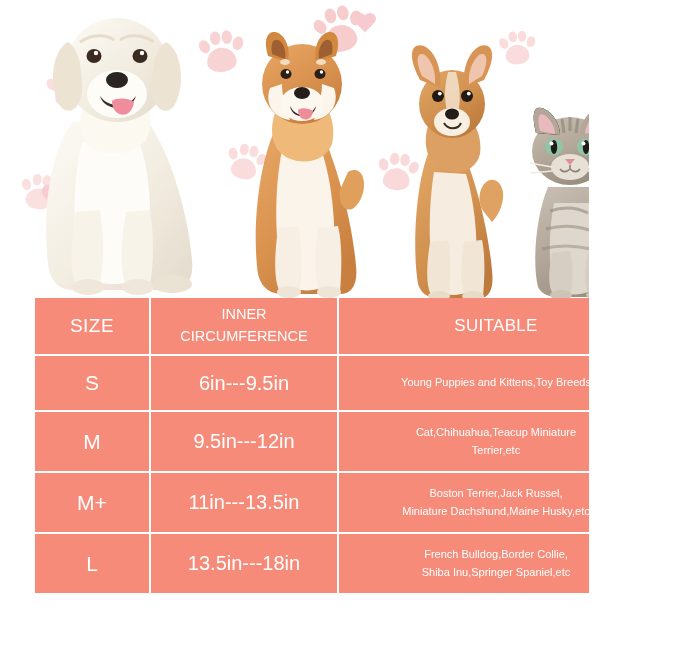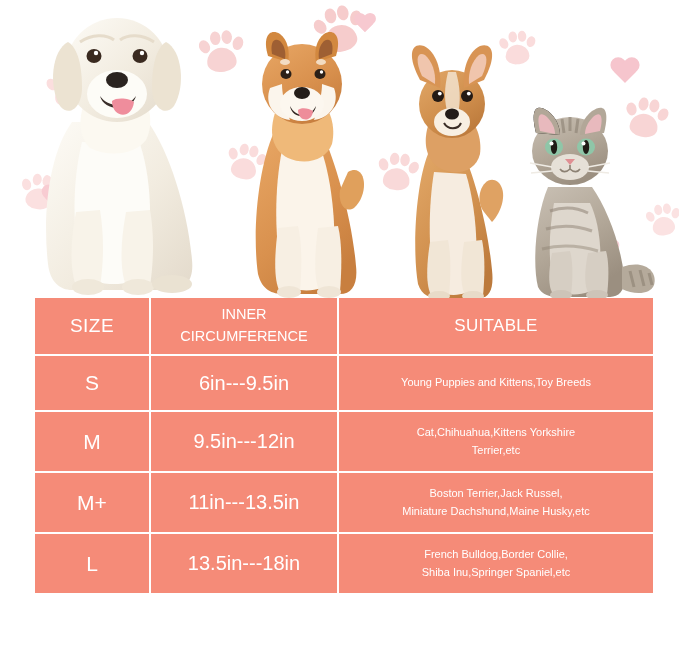--- a/index.html
+++ b/index.html
@@ -8,21 +8,21 @@
     background: #ffffff;
   }
   body {
     width: 679px;
     height: 665px;
     font-family: "Liberation Sans", sans-serif;
     overflow: hidden;
   }
   .page {
     position: relative;
-    width: 679px;
+    width: 589px;
     height: 665px;
     background: #ffffff;
     overflow: hidden;
   }
 
   
   .bg-decor {
     position: absolute;
     left: 0; top: 0;
     width: 679px;
@@ -414,21 +414,21 @@
         <td class="col-circ cell-circ">6in---9.5in</td>
         <td class="col-suit cell-suit">
           <div>Young Puppies and Kittens,Toy Breeds</div>
         </td>
       </tr>
 
       <tr class="r-2">
         <td class="col-size cell-size">M</td>
         <td class="col-circ cell-circ">9.5in---12in</td>
         <td class="col-suit cell-suit">
-          <div>Cat,Chihuahua,Kittens Yorkshire</div>
+          <div>Cat,Chihuahua,Teacup Miniature</div>
           <div>Terrier,etc</div>
         </td>
       </tr>
 
       <tr class="r-3">
         <td class="col-size cell-size">M+</td>
         <td class="col-circ cell-circ">11in---13.5in</td>
         <td class="col-suit cell-suit">
           <div>Boston Terrier,Jack Russel,</div>
           <div>Miniature Dachshund,Maine Husky,etc</div>

